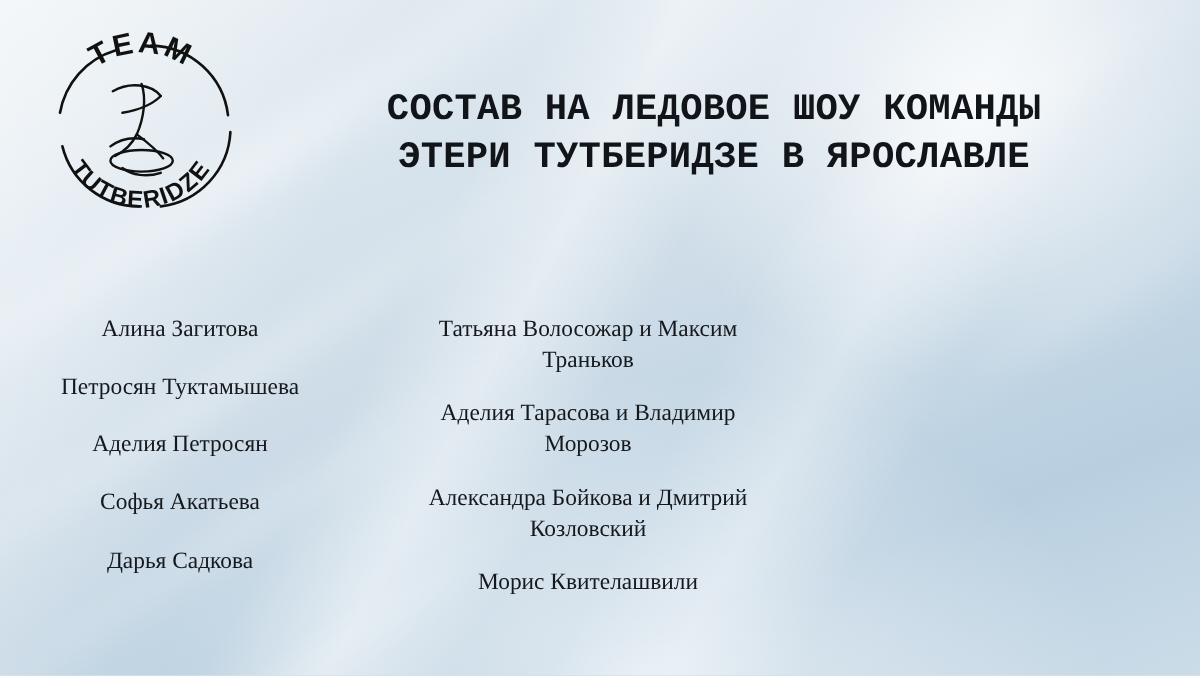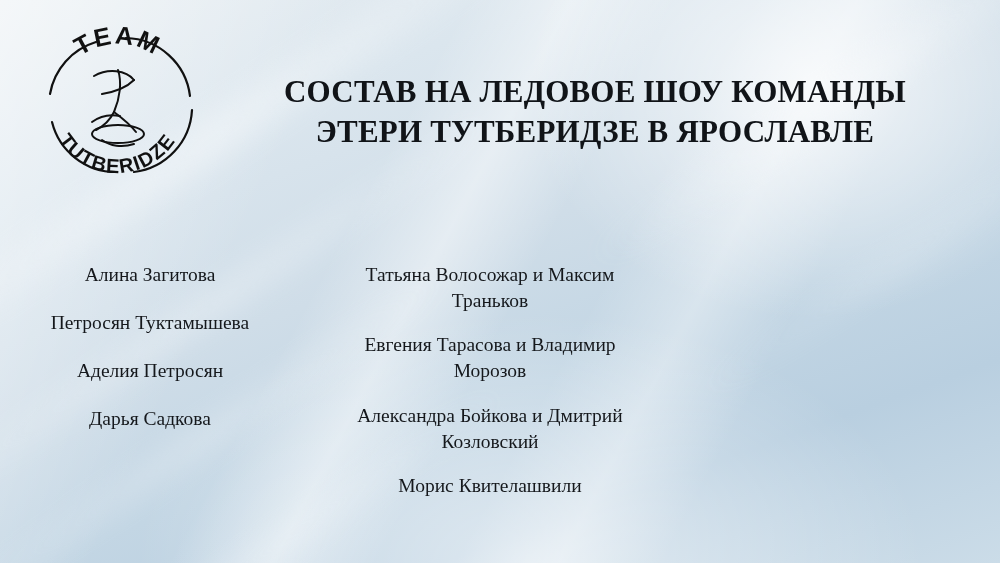--- a/index.html
+++ b/index.html
@@ -69,21 +69,21 @@
     left: 210px;
     top: 72px;
     width: 770px;
     text-align: center;
     color: #111418;
     font-weight: bold;
     font-size: 31px;
     line-height: 1.30;
     letter-spacing: 0.2px;
   }
-  .title .line { display: block; white-space: nowrap; }
+  .title .line { display: block; white-space: nowrap; font-family: Liberation Mono, monospace; }
 
   
   .columns {
     position: absolute;
     left: 0;
     top: 262px;
     width: 932px;
     display: flex;
     align-items: flex-start;
   }
@@ -161,26 +161,27 @@
     <span class="line">СОСТАВ НА ЛЕДОВОЕ ШОУ КОМАНДЫ</span>
     <span class="line">ЭТЕРИ ТУТБЕРИДЗЕ В ЯРОСЛАВЛЕ</span>
   </div>
 
   <div class="columns">
 
     <div class="col col-1">
       <div class="entry">Алина Загитова</div>
       <div class="entry">Петросян Туктамышева</div>
       <div class="entry">Аделия Петросян</div>
+      <div class="entry">Софья Акатьева</div>
       <div class="entry">Дарья Садкова</div>
     </div>
 
     <div class="col col-2">
       <div class="entry wide">Татьяна Волосожар и Максим Траньков</div>
-      <div class="entry wide">Евгения Тарасова и Владимир Морозов</div>
+      <div class="entry wide">Аделия Тарасова и Владимир Морозов</div>
       <div class="entry wide">Александра Бойкова и Дмитрий Козловский</div>
       <div class="entry">Морис Квителашвили</div>
     </div>
 
 
   </div>
 
 </div>
 
 </body></html>

